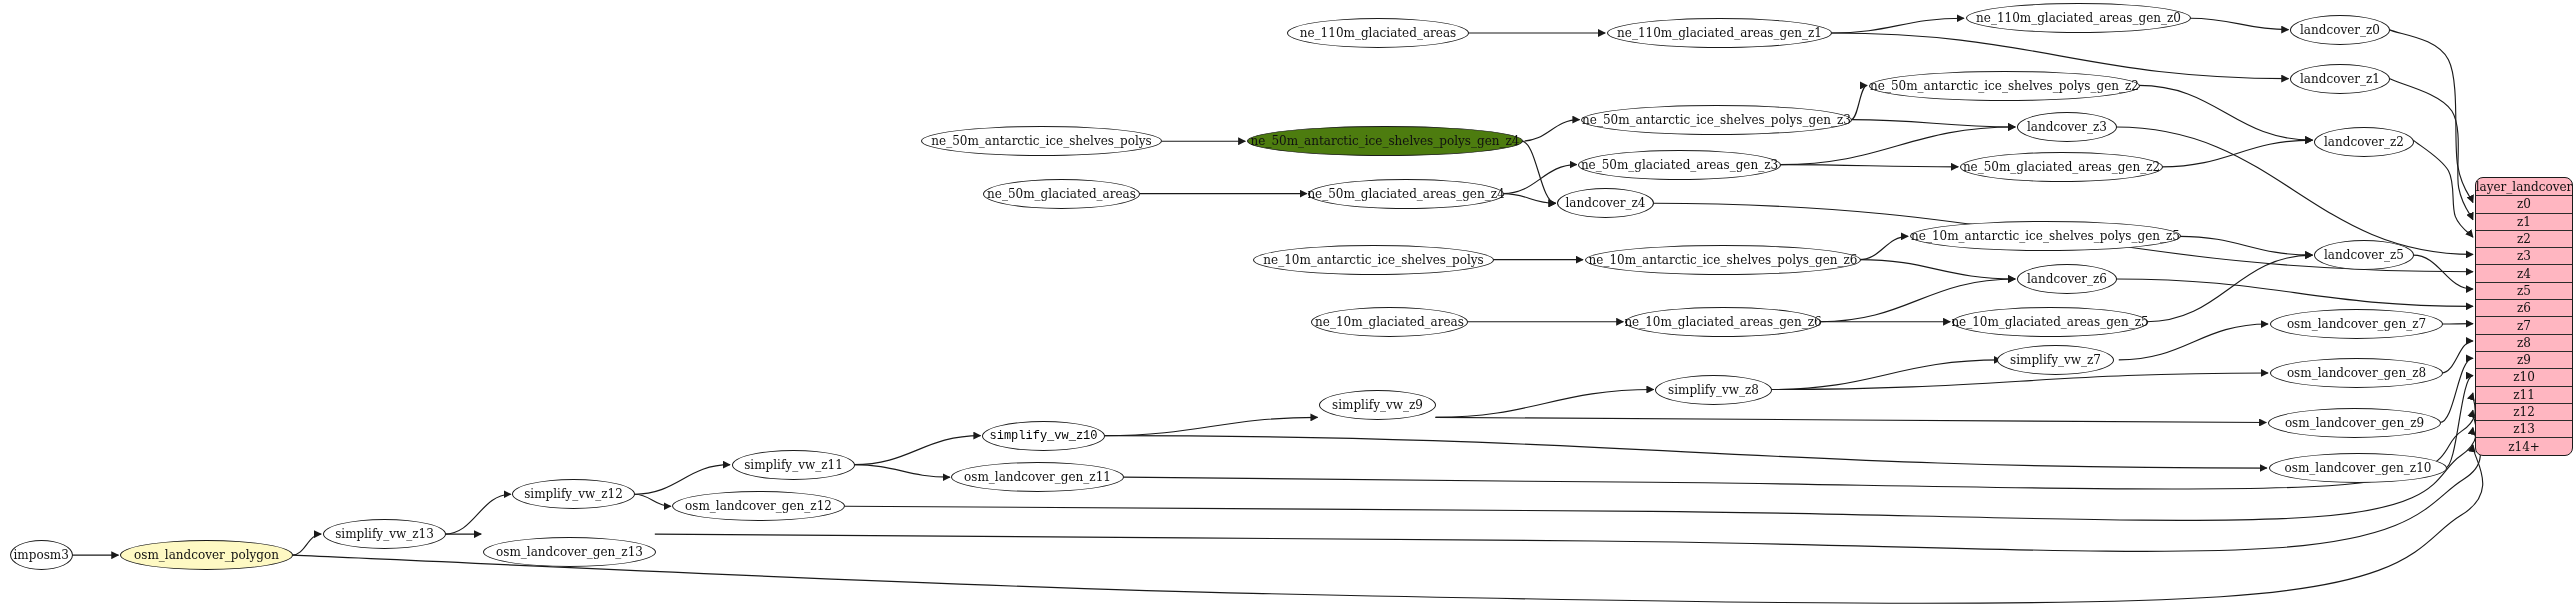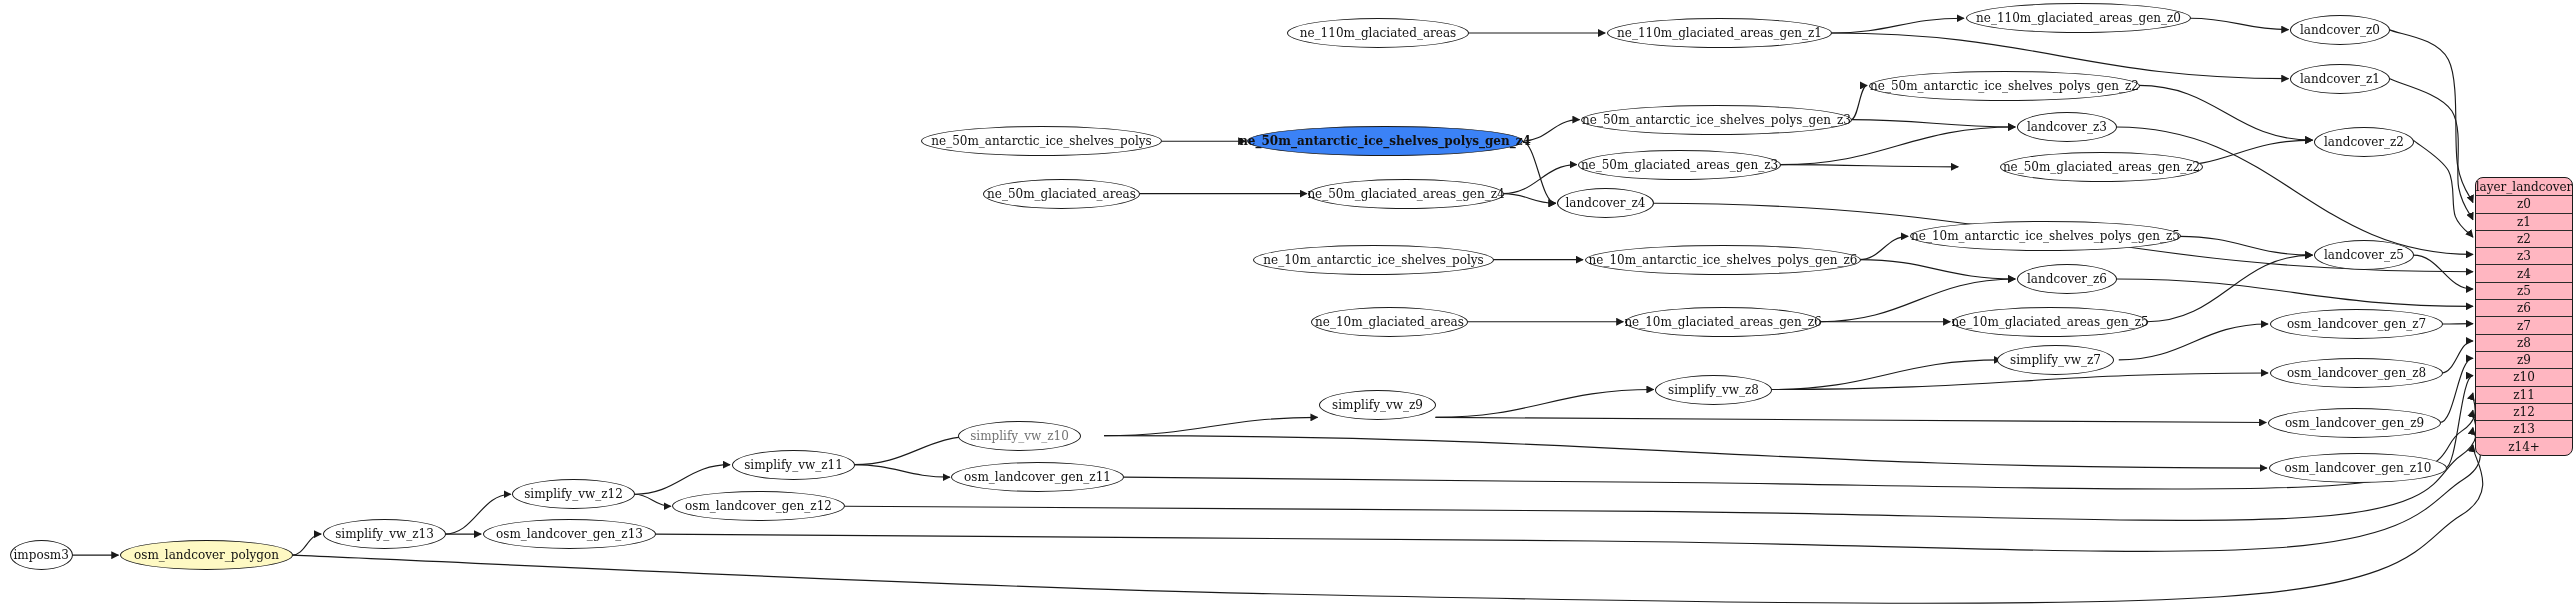--- a/index.html
+++ b/index.html
@@ -106,46 +106,46 @@
         <path d="M3196,565 C3350.3,565 3384.7,490 3539,490" fill="none" stroke="#1a1a1a" stroke-width="2" marker-end="url(#arrow)"></path>
         <path d="M3770,565 C3900.9,565 3930.1,448 4061,448" fill="none" stroke="#1a1a1a" stroke-width="2" marker-end="url(#arrow)"></path>
         <path d="M4238,448 C4285.3,448 4295.8,507.59999999999997 4343,507.59999999999997" fill="none" stroke="#1a1a1a" stroke-width="2" marker-end="url(#arrow)"></path>
         <path d="M3716,490 C3998.2,490 4060.8,538 4343,538" fill="none" stroke="#1a1a1a" stroke-width="2" marker-end="url(#arrow)"></path>
       </g>
   </svg>
   <div id="node-layer">
       <div class="node" style="left: 9.7px; top: 540px; width: 63px; height: 30px; border-color: rgb(26, 26, 26); background: rgb(255, 255, 255); color: rgb(17, 17, 17);">imposm3</div>
       <div class="node" style="left: 120px; top: 540px; width: 173px; height: 30px; border-color: rgb(26, 26, 26); background: #fef9c3; color: rgb(17, 17, 17);">osm_landcover_polygon</div>
       <div class="node" style="left: 323px; top: 519px; width: 123px; height: 30px; border-color: rgb(26, 26, 26); background: rgb(255, 255, 255); color: rgb(17, 17, 17);">simplify_vw_z13</div>
-      <div class="node" style="left: 483px; top: 519px; width: 173px; height: 30px; border-color: rgb(26, 26, 26); background: rgb(255, 255, 255); color: rgb(17, 17, 17); text-align: right;">osm_landcover_gen_z13</div>
+      <div class="node" style="left: 483px; top: 537px; width: 173px; height: 30px; border-color: rgb(26, 26, 26); background: rgb(255, 255, 255); color: rgb(17, 17, 17); text-align: right;">osm_landcover_gen_z13</div>
       <div class="node" style="left: 512px; top: 479px; width: 123px; height: 30px; border-color: rgb(26, 26, 26); background: rgb(255, 255, 255); color: rgb(17, 17, 17);">simplify_vw_z12</div>
       <div class="node" style="left: 672px; top: 491px; width: 173px; height: 30px; border-color: rgb(26, 26, 26); background: rgb(255, 255, 255); color: rgb(17, 17, 17);">osm_landcover_gen_z12</div>
       <div class="node" style="left: 732px; top: 450px; width: 123px; height: 30px; border-color: rgb(26, 26, 26); background: rgb(255, 255, 255); color: rgb(17, 17, 17);">simplify_vw_z11</div>
       <div class="node" style="left: 951px; top: 462px; width: 173px; height: 30px; border-color: rgb(26, 26, 26); background: rgb(255, 255, 255); color: rgb(17, 17, 17);">osm_landcover_gen_z11</div>
-      <div class="node" style="left: 958px; top: 421px; width: 123px; height: 30px; border-color: rgb(26, 26, 26); background: rgb(255, 255, 255); color: #737373;">simplify_vw_z10</div>
+      <div class="node" style="left: 982px; top: 421px; width: 123px; height: 30px; border-color: rgb(26, 26, 26); background: rgb(255, 255, 255); color: #000000; font-family: Liberation Mono, monospace;">simplify_vw_z10</div>
       <div class="node" style="left: 1319px; top: 390px; width: 117px; height: 30px; border-color: rgb(26, 26, 26); background: rgb(255, 255, 255); color: rgb(17, 17, 17);">simplify_vw_z9</div>
       <div class="node" style="left: 1655px; top: 375px; width: 117px; height: 30px; border-color: rgb(26, 26, 26); background: rgb(255, 255, 255); color: rgb(17, 17, 17);">simplify_vw_z8</div>
       <div class="node" style="left: 1997px; top: 345px; width: 117px; height: 30px; border-color: rgb(26, 26, 26); background: rgb(255, 255, 255); color: rgb(17, 17, 17);">simplify_vw_z7</div>
       <div class="node" style="left: 2270px; top: 309px; width: 173px; height: 30px; border-color: rgb(26, 26, 26); background: rgb(255, 255, 255); color: rgb(17, 17, 17);">osm_landcover_gen_z7</div>
       <div class="node" style="left: 2270px; top: 358px; width: 173px; height: 30px; border-color: rgb(26, 26, 26); background: rgb(255, 255, 255); color: rgb(17, 17, 17);">osm_landcover_gen_z8</div>
       <div class="node" style="left: 2268px; top: 408px; width: 173px; height: 30px; border-color: rgb(26, 26, 26); background: rgb(255, 255, 255); color: rgb(17, 17, 17);">osm_landcover_gen_z9</div>
       <div class="node" style="left: 2269px; top: 453px; width: 178px; height: 30px; border-color: rgb(26, 26, 26); background: rgb(255, 255, 255); color: rgb(17, 17, 17);">osm_landcover_gen_z10</div>
       <div class="node" style="left: 1287px; top: 18px; width: 182px; height: 30px; border-color: rgb(26, 26, 26); background: rgb(255, 255, 255); color: rgb(17, 17, 17);">ne_110m_glaciated_areas</div>
       <div class="node" style="left: 1607px; top: 18px; width: 225px; height: 30px; border-color: rgb(26, 26, 26); background: rgb(255, 255, 255); color: rgb(17, 17, 17);">ne_110m_glaciated_areas_gen_z1</div>
       <div class="node" style="left: 1966px; top: 3.4px; width: 225px; height: 30px; border-color: rgb(26, 26, 26); background: rgb(255, 255, 255); color: rgb(17, 17, 17);">ne_110m_glaciated_areas_gen_z0</div>
       <div class="node" style="left: 2290px; top: 15px; width: 100px; height: 30px; border-color: rgb(26, 26, 26); background: rgb(255, 255, 255); color: rgb(17, 17, 17);">landcover_z0</div>
       <div class="node" style="left: 2290px; top: 64px; width: 100px; height: 30px; border-color: rgb(26, 26, 26); background: rgb(255, 255, 255); color: rgb(17, 17, 17);">landcover_z1</div>
       <div class="node" style="left: 1869px; top: 71px; width: 271px; height: 30px; border-color: rgb(26, 26, 26); background: rgb(255, 255, 255); color: rgb(17, 17, 17);">ne_50m_antarctic_ice_shelves_polys_gen_z2</div>
       <div class="node" style="left: 921px; top: 126px; width: 241px; height: 30px; border-color: rgb(26, 26, 26); background: rgb(255, 255, 255); color: rgb(17, 17, 17);">ne_50m_antarctic_ice_shelves_polys</div>
-      <div class="node" style="left: 1247px; top: 126px; width: 276px; height: 30px; border-color: rgb(26, 26, 26); background: #3b82f6; color: rgb(17, 17, 17); font-weight: bold;">ne_50m_antarctic_ice_shelves_polys_gen_z4</div>
+      <div class="node" style="left: 1247px; top: 126px; width: 276px; height: 30px; border-color: rgb(26, 26, 26); background: #4d7c0f; color: rgb(17, 17, 17);">ne_50m_antarctic_ice_shelves_polys_gen_z4</div>
       <div class="node" style="left: 1581px; top: 105px; width: 271px; height: 30px; border-color: rgb(26, 26, 26); background: rgb(255, 255, 255); color: rgb(17, 17, 17);">ne_50m_antarctic_ice_shelves_polys_gen_z3</div>
       <div class="node" style="left: 2017px; top: 112px; width: 100px; height: 30px; border-color: rgb(26, 26, 26); background: rgb(255, 255, 255); color: rgb(17, 17, 17);">landcover_z3</div>
       <div class="node" style="left: 2314px; top: 127px; width: 100px; height: 30px; border-color: rgb(26, 26, 26); background: rgb(255, 255, 255); color: rgb(17, 17, 17);">landcover_z2</div>
       <div class="node" style="left: 1578px; top: 150px; width: 203px; height: 30px; border-color: rgb(26, 26, 26); background: rgb(255, 255, 255); color: rgb(17, 17, 17);">ne_50m_glaciated_areas_gen_z3</div>
-      <div class="node" style="left: 2000px; top: 152px; width: 203px; height: 30px; border-color: rgb(26, 26, 26); background: rgb(255, 255, 255); color: rgb(17, 17, 17);">ne_50m_glaciated_areas_gen_z2</div>
+      <div class="node" style="left: 1960px; top: 152px; width: 203px; height: 30px; border-color: rgb(26, 26, 26); background: rgb(255, 255, 255); color: rgb(17, 17, 17);">ne_50m_glaciated_areas_gen_z2</div>
       <div class="node" style="left: 983px; top: 179px; width: 157px; height: 30px; border-color: rgb(26, 26, 26); background: rgb(255, 255, 255); color: rgb(17, 17, 17);">ne_50m_glaciated_areas</div>
       <div class="node" style="left: 1308px; top: 179px; width: 196px; height: 30px; border-color: rgb(26, 26, 26); background: rgb(255, 255, 255); color: rgb(17, 17, 17);">ne_50m_glaciated_areas_gen_z4</div>
       <div class="node" style="left: 1557px; top: 188px; width: 97px; height: 30px; border-color: rgb(26, 26, 26); background: rgb(255, 255, 255); color: rgb(17, 17, 17);">landcover_z4</div>
       <div class="node" style="left: 1253px; top: 245px; width: 241px; height: 30px; border-color: rgb(26, 26, 26); background: rgb(255, 255, 255); color: rgb(17, 17, 17);">ne_10m_antarctic_ice_shelves_polys</div>
       <div class="node" style="left: 1585px; top: 245px; width: 276px; height: 30px; border-color: rgb(26, 26, 26); background: rgb(255, 255, 255); color: rgb(17, 17, 17);">ne_10m_antarctic_ice_shelves_polys_gen_z6</div>
       <div class="node" style="left: 1910px; top: 221px; width: 271px; height: 30px; border-color: rgb(26, 26, 26); background: rgb(255, 255, 255); color: rgb(17, 17, 17);">ne_10m_antarctic_ice_shelves_polys_gen_z5</div>
       <div class="node" style="left: 2314px; top: 240px; width: 100px; height: 30px; border-color: rgb(26, 26, 26); background: rgb(255, 255, 255); color: rgb(17, 17, 17);">landcover_z5</div>
       <div class="node" style="left: 2017px; top: 264px; width: 100px; height: 30px; border-color: rgb(26, 26, 26); background: rgb(255, 255, 255); color: rgb(17, 17, 17);">landcover_z6</div>
       <div class="node" style="left: 1311px; top: 307px; width: 157px; height: 30px; border-color: rgb(26, 26, 26); background: rgb(255, 255, 255); color: rgb(17, 17, 17);">ne_10m_glaciated_areas</div>
       <div class="node" style="left: 1625px; top: 307px; width: 196px; height: 30px; border-color: rgb(26, 26, 26); background: rgb(255, 255, 255); color: rgb(17, 17, 17); text-align: right;">ne_10m_glaciated_areas_gen_z6</div>

